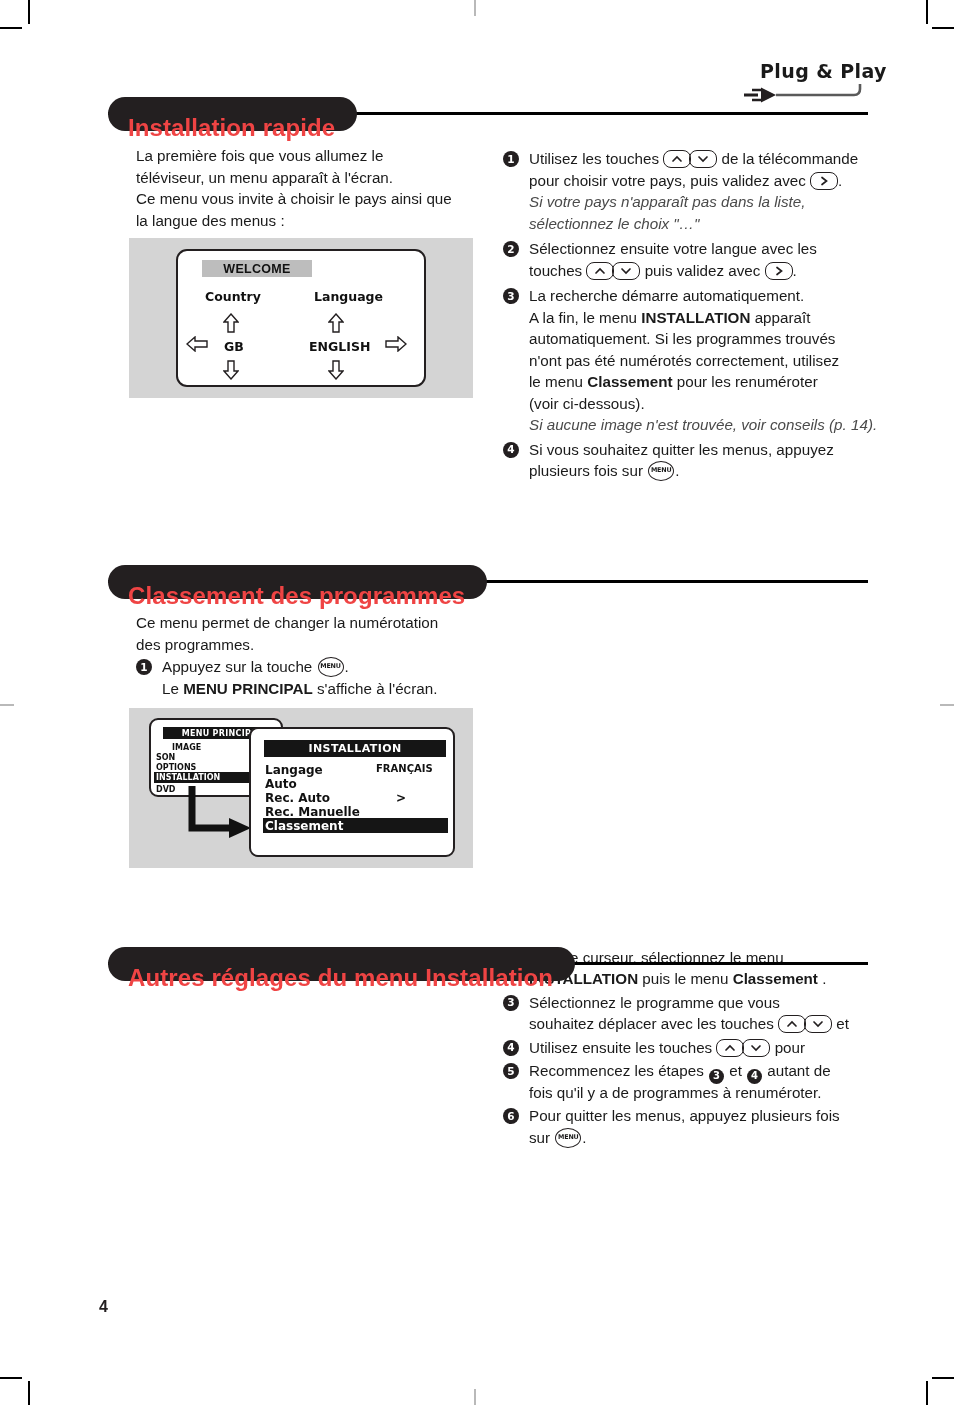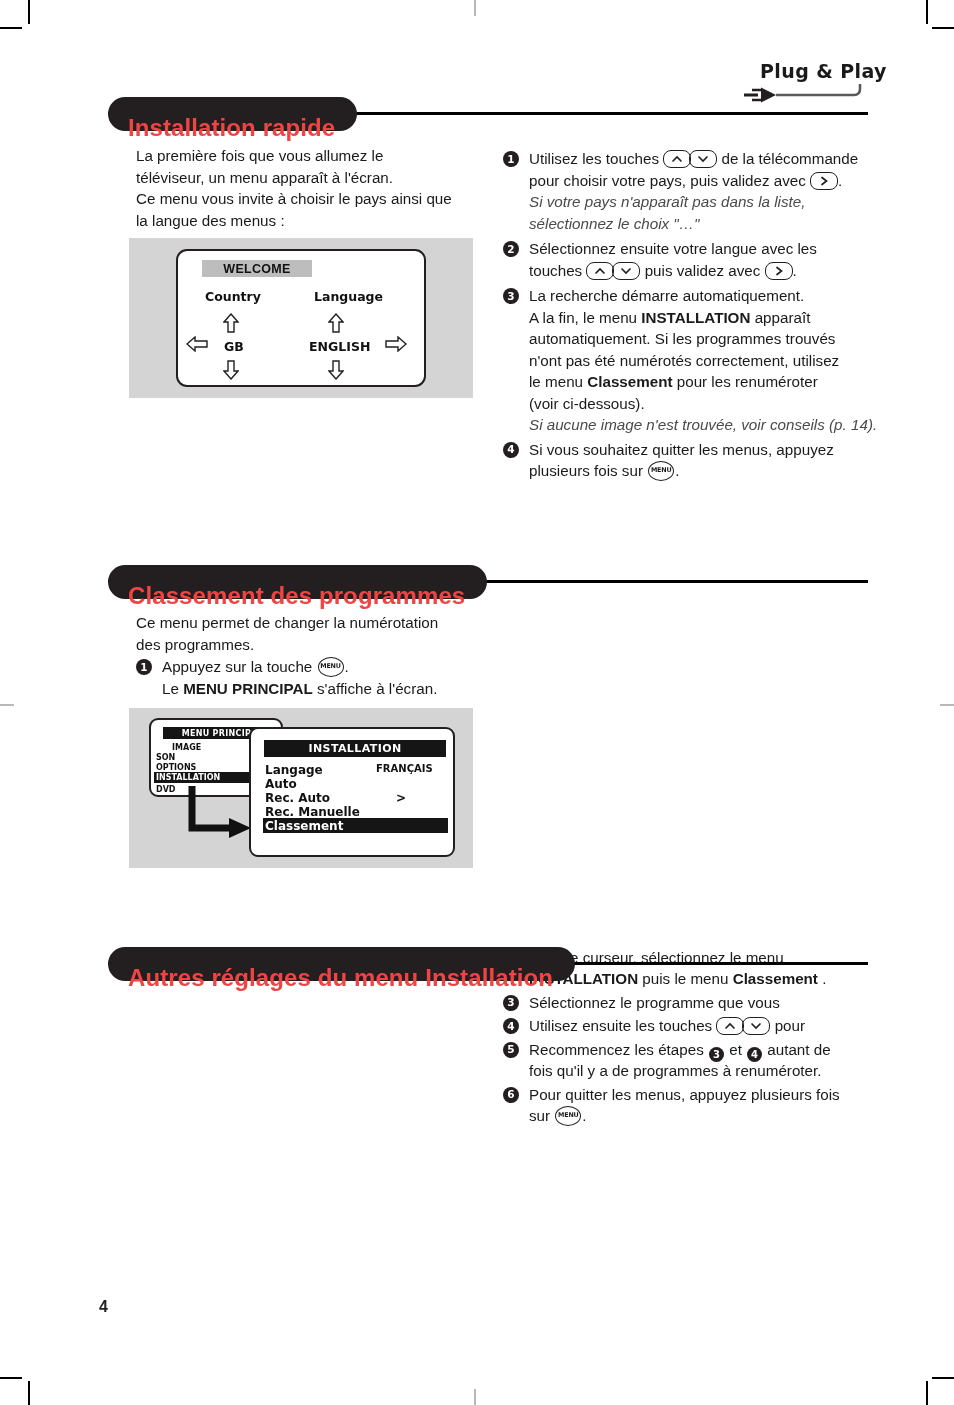--- a/index.html
+++ b/index.html
@@ -302,20 +302,26 @@
 
   <div class="col nlist" style="left:503px;top:612px;width:375px;">
     <div class="nitem">
       <div class="bullet">2</div>
       <p>Avec le curseur, sélectionnez le menu</p>
       <p><span class="bd">INSTALLATION</span> puis le menu <span class="bd">Classement</span> .</p>
     </div>
     <div class="nitem" style="margin-top:2px;">
       <div class="bullet">3</div>
       <p>Sélectionnez le programme que vous</p>
+      <p>souhaitez déplacer avec les touches
+        <span class="key pair"><svg width="26" height="16" viewBox="0 0 26 16">
+              <path d="M9 10 L13 6 L17 10" stroke="#231f20" stroke-width="1.7" fill="none" stroke-linecap="round"></path>
+            </svg></span><span class="key"><svg width="26" height="16" viewBox="0 0 26 16">
+              <path d="M9 6 L13 10 L17 6" stroke="#231f20" stroke-width="1.7" fill="none" stroke-linecap="round"></path>
+            </svg></span> et</p>
     </div>
     <div class="nitem" style="margin-top:2px;">
       <div class="bullet">4</div>
       <p>Utilisez ensuite les touches
         <span class="key pair"><svg width="26" height="16" viewBox="0 0 26 16">
               <path d="M9 10 L13 6 L17 10" stroke="#231f20" stroke-width="1.7" fill="none" stroke-linecap="round"></path>
             </svg></span><span class="key"><svg width="26" height="16" viewBox="0 0 26 16">
               <path d="M9 6 L13 10 L17 6" stroke="#231f20" stroke-width="1.7" fill="none" stroke-linecap="round"></path>
             </svg></span> pour</p>
     </div>

